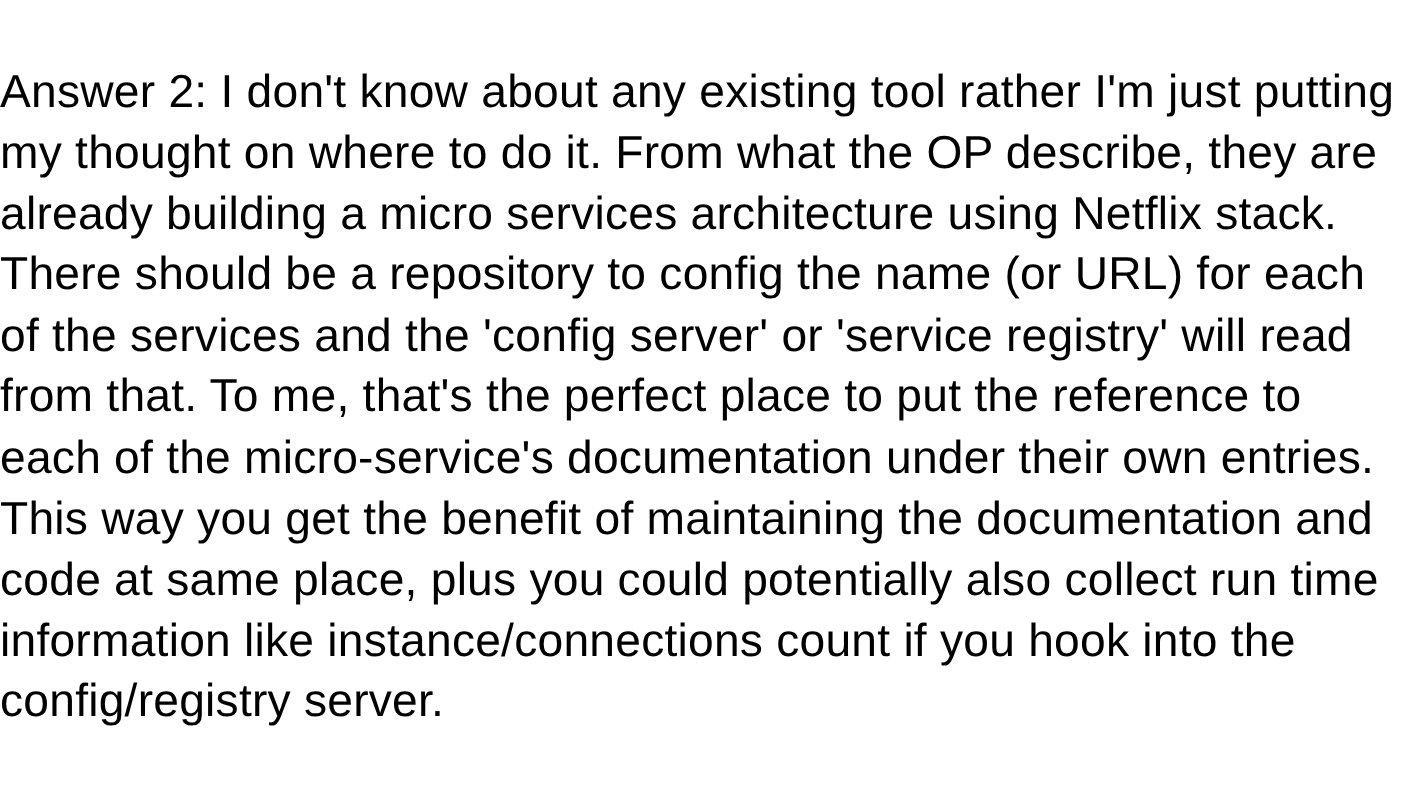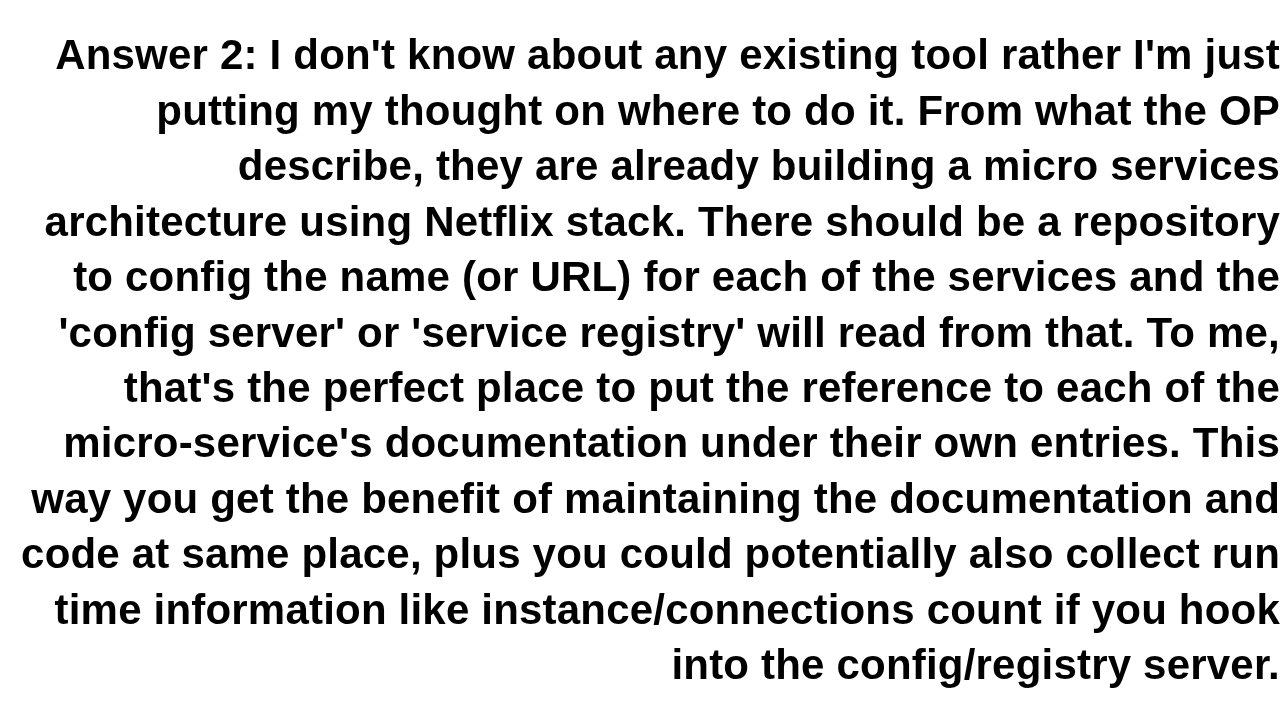--- a/index.html
+++ b/index.html
@@ -12,24 +12,24 @@
       height: 720px;
       background: #ffffff;
       font-family: Arial, Helvetica, sans-serif;
       overflow: hidden;
       display: flex;
       align-items: center;
       justify-content: center;
     }
     .text-block {
       width: 1300px;
-      text-align: right;
+      text-align: left;
       font-size: 42px;
       line-height: 1.32;
       color: #000000;
-      font-weight: 700;
+      font-weight: 400;
       letter-spacing: 0.2px;
     }
   </style>
 </head>
 <body>
 
 <div class="text-block">Answer 2: I don't know about any existing tool rather I'm just putting my thought on where to do it. From what the OP describe, they are already building a micro services architecture using Netflix stack. There should be a repository to config the name (or URL) for each of the services and the 'config server' or 'service registry' will read from that. To me, that's the perfect place to put the reference to each of the micro-service's documentation under their own entries. This way you get the benefit of maintaining the documentation and code at same place, plus you could potentially also collect run time information like instance/connections count if you hook into the config/registry server.</div>
 
 </body></html>

